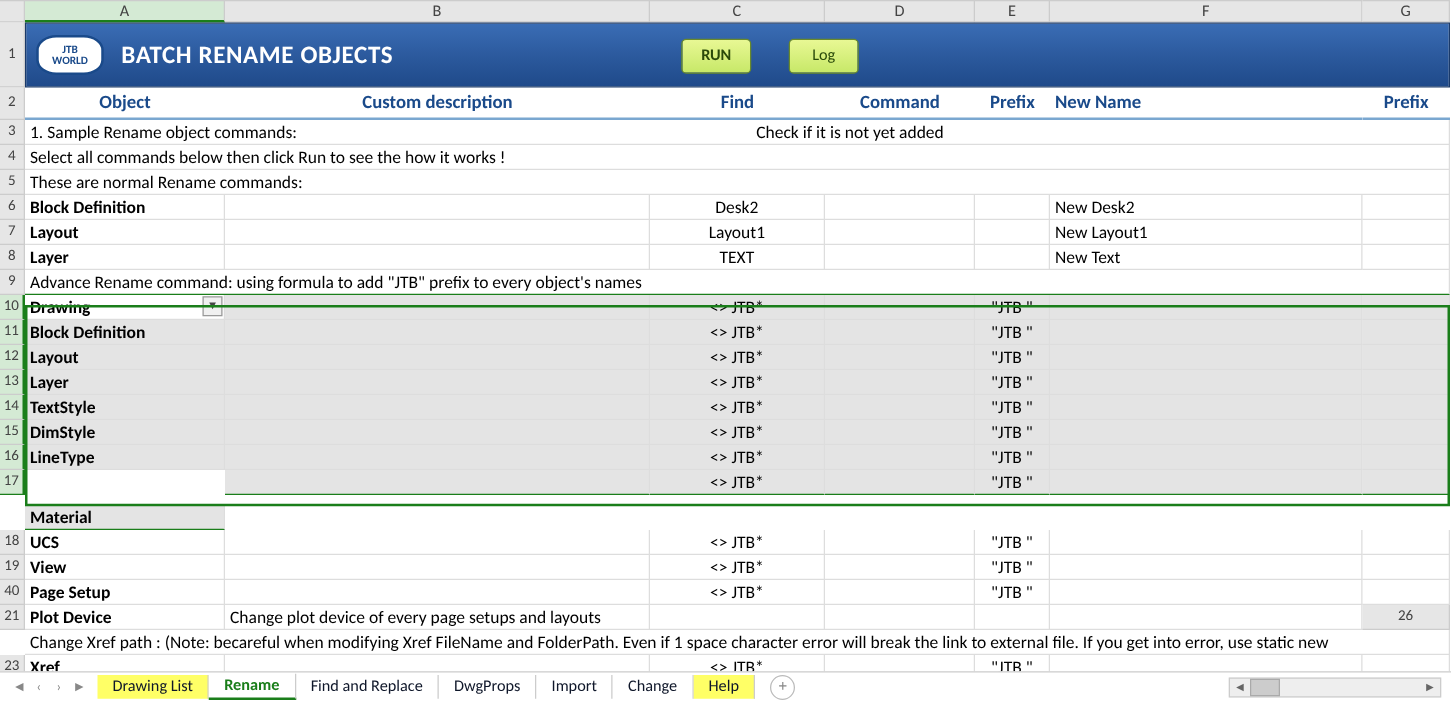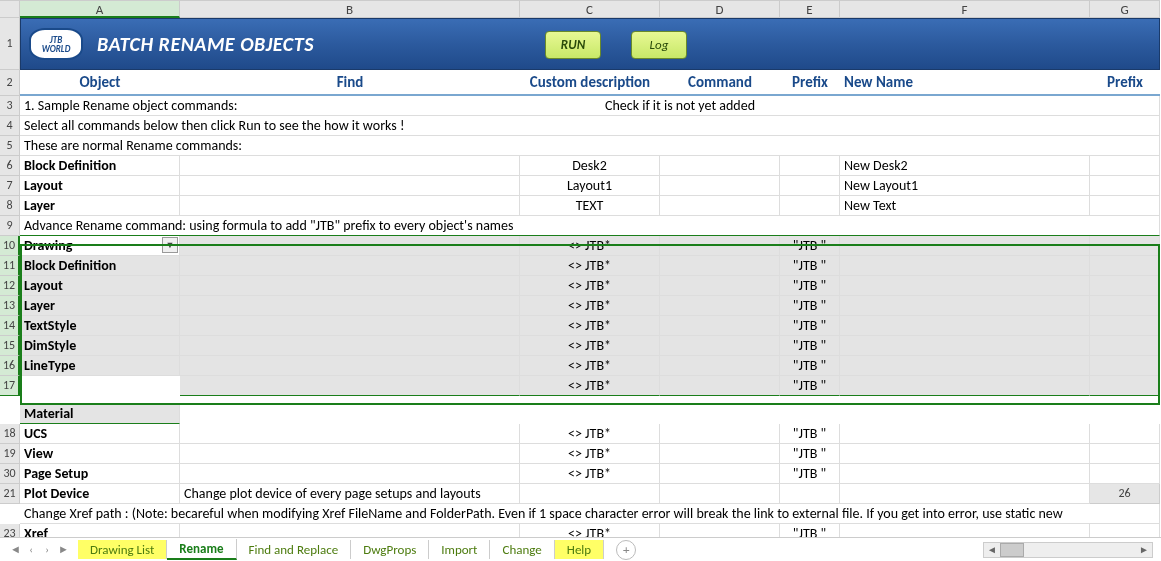--- a/index.html
+++ b/index.html
@@ -60,21 +60,20 @@
   .noborder { border-right: none; border-bottom: 1px solid #ddd; }
   .banner {
     grid-column: 2 / 9;
     height: 52px;
     background: linear-gradient(to bottom, #3a6db5 0%, #2c5a9e 50%, #1f4a8a 100%);
     border: 1px solid #1a3a6a;
     display: flex;
     align-items: center;
     padding: 0 8px;
     position: relative;
-    font-style: italic;
   }
   .logo {
     width: 54px; height: 32px;
     background: #fff;
     border-radius: 16px/12px;
     border: 2px solid #1a4a8a;
     display: flex; flex-direction: column;
     align-items: center; justify-content: center;
     font-size: 9px; font-weight: bold; color: #1a4a8a;
     line-height: 9px;
@@ -140,21 +139,21 @@
     display: flex;
     gap: 6px;
     padding: 0 10px;
     color: #888;
   }
   .nav-arrow { width: 10px; text-align: center; cursor: pointer; font-size: 11px;}
   .tab {
     padding: 2px 12px;
     border-right: 1px solid #ccc;
     cursor: pointer;
-    color: #4d7c0f;
+    color: #0f172a;
   }
   .tab.yellow { background: #ffff66; }
   .tab.active { color: #1a7e1a; font-weight: bold; border-bottom: 2px solid #1a7e1a; background:#fff;}
   .newtab {
     width: 20px; height: 20px;
     border: 1px solid #bbb;
     border-radius: 50%;
     margin-left: 12px;
     text-align: center;
     line-height: 17px;
@@ -201,22 +200,22 @@
       <span>JTB</span>
       <span>WORLD</span>
     </div>
     <div class="banner-title">BATCH RENAME OBJECTS</div>
     <div class="btn run">RUN</div>
     <div class="btn log">Log</div>
   </div>
 
   <div class="rh" style="height:26px;line-height:24px;">2</div>
   <div class="header2">Object</div>
+  <div class="header2">Custom description</div>
   <div class="header2">Find</div>
-  <div class="header2">Custom description</div>
   <div class="header2">Command</div>
   <div class="header2">Prefix</div>
   <div class="header2 left">New Name</div>
   <div class="header2">Prefix</div>
 
   <div class="rh">3</div>
   <div class="cell noborder" style="grid-column:2/4;">1. Sample Rename object commands:</div>
   <div class="cell noborder center" style="grid-column:4/7;">Check if it is not yet added</div>
   <div class="cell" style="grid-column:7/9;"></div>
 
@@ -342,21 +341,21 @@
 
   <div class="rh">19</div>
   <div class="cell bold">View</div>
   <div class="cell"></div>
   <div class="cell center">&lt;&gt; JTB*</div>
   <div class="cell"></div>
   <div class="cell center">"JTB "</div>
   <div class="cell"></div>
   <div class="cell"></div>
 
-  <div class="rh">30</div>
+  <div class="rh">40</div>
   <div class="cell bold">Page Setup</div>
   <div class="cell"></div>
   <div class="cell center">&lt;&gt; JTB*</div>
   <div class="cell"></div>
   <div class="cell center">"JTB "</div>
   <div class="cell"></div>
   <div class="cell"></div>
 
   <div class="rh">21</div>
   <div class="cell bold">Plot Device</div>

